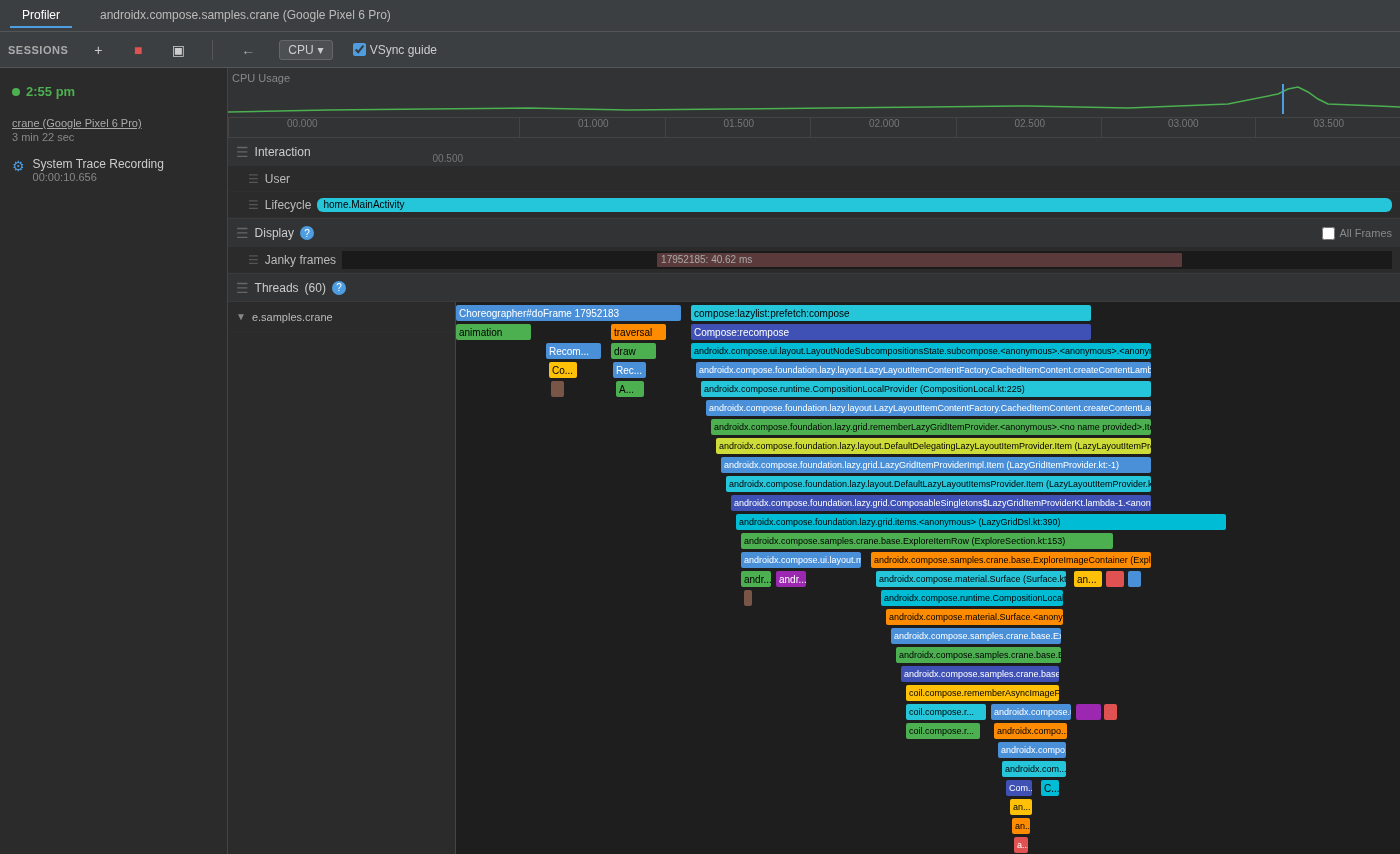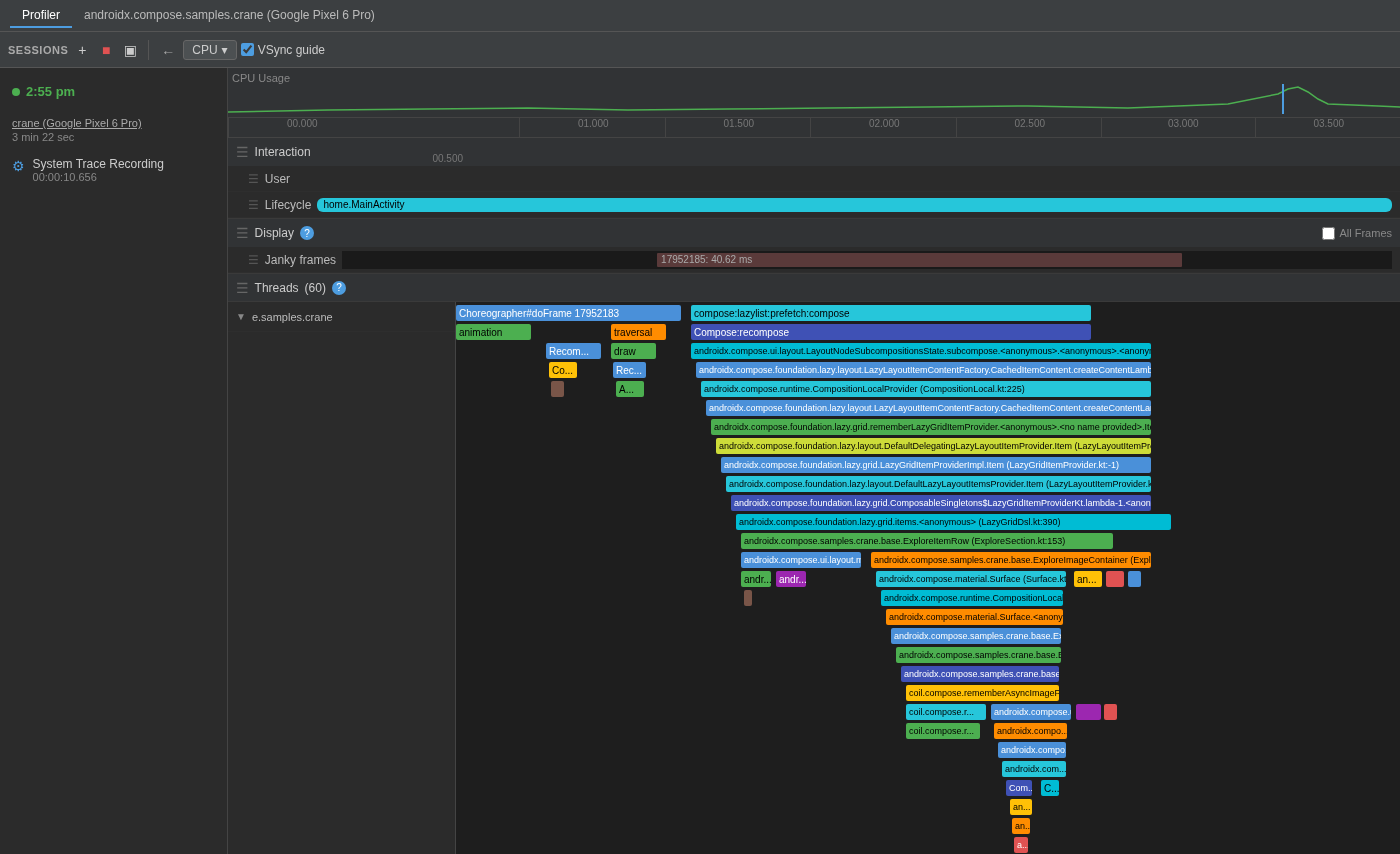--- a/index.html
+++ b/index.html
@@ -2,33 +2,33 @@
 <html><head>
   <meta charset="utf-8">
   <style>
     * { margin: 0; padding: 0; box-sizing: border-box; }
     body { width: 1400px; height: 854px; overflow: hidden; background: #2b2b2b; font-family: 'Segoe UI', Arial, sans-serif; font-size: 12px; color: #ccc; }
 
     
     #title-bar {
       display: flex; align-items: center; height: 32px;
       background: #3c3f41; border-bottom: 1px solid #555;
-      padding: 0 10px; 
+      padding: 0 10px; gap: 16px;
     }
     #title-bar .tab {
       padding: 4px 12px; font-size: 12px; color: #bbb; cursor: pointer;
       border-bottom: 2px solid transparent;
     }
     #title-bar .tab.active { color: #fff; border-bottom: 2px solid #4d9de0; }
 
     
     #toolbar {
       display: flex; align-items: center; height: 36px;
       background: #3c3f41; border-bottom: 1px solid #555;
-      padding: 0 8px; gap: 4px;
+      padding: 0 8px; gap: 20px;
     }
     #toolbar .sessions-label { color: #aaa; font-size: 11px; font-weight: bold; letter-spacing: 0.5px; }
     #toolbar .btn-icon { width: 20px; height: 20px; background: none; border: none; color: #ccc; cursor: pointer; font-size: 14px; display: flex; align-items: center; justify-content: center; }
     #toolbar .btn-icon.red { color: #e05252; }
     #toolbar .separator { width: 1px; height: 20px; background: #555; margin: 0 4px; }
     #toolbar .nav-btn { background: none; border: none; color: #aaa; cursor: pointer; font-size: 14px; padding: 2px 4px; }
     #toolbar .cpu-dropdown { background: #4c5052; border: 1px solid #666; color: #ccc; padding: 2px 8px; font-size: 12px; border-radius: 3px; cursor: pointer; display: flex; align-items: center; gap: 4px; }
     #toolbar .vsync-label { color: #ccc; font-size: 12px; display: flex; align-items: center; gap: 4px; }
     #toolbar input[type=checkbox] { accent-color: #4d9de0; }
 
@@ -290,21 +290,21 @@
 
             <div style="position:relative; height:18px; margin-bottom:1px;">
               <div class="flame-bar c-teal" style="left:270px; width:425px; font-size:9px;">androidx.compose.foundation.lazy.layout.DefaultLazyLayoutItemsProvider.Item (LazyLayoutItemProvider.kt:115)</div>
             </div>
 
             <div style="position:relative; height:18px; margin-bottom:1px;">
               <div class="flame-bar c-indigo" style="left:275px; width:420px; font-size:9px;">androidx.compose.foundation.lazy.grid.ComposableSingletons$LazyGridItemProviderKt.lambda-1.&lt;anonymous&gt; (LazyGridIte...</div>
             </div>
 
             <div style="position:relative; height:18px; margin-bottom:1px;">
-              <div class="flame-bar c-cyan" style="left:280px; width:435px; font-size:9px;">androidx.compose.foundation.lazy.grid.items.&lt;anonymous&gt; (LazyGridDsl.kt:390)</div>
+              <div class="flame-bar c-cyan" style="left:280px; width:490px; font-size:9px;">androidx.compose.foundation.lazy.grid.items.&lt;anonymous&gt; (LazyGridDsl.kt:390)</div>
             </div>
 
             <div style="position:relative; height:18px; margin-bottom:1px;">
               <div class="flame-bar c-green" style="left:285px; width:372px; font-size:9px;">androidx.compose.samples.crane.base.ExploreItemRow (ExploreSection.kt:153)</div>
             </div>
 
             <div style="position:relative; height:18px; margin-bottom:1px;">
               <div class="flame-bar c-blue" style="left:285px; width:120px; font-size:9px;">androidx.compose.ui.layout.m...</div>
               <div class="flame-bar c-orange" style="left:415px; width:280px; font-size:9px;">androidx.compose.samples.crane.base.ExploreImageContainer (ExploreSection.kt:2...</div>
             </div>

